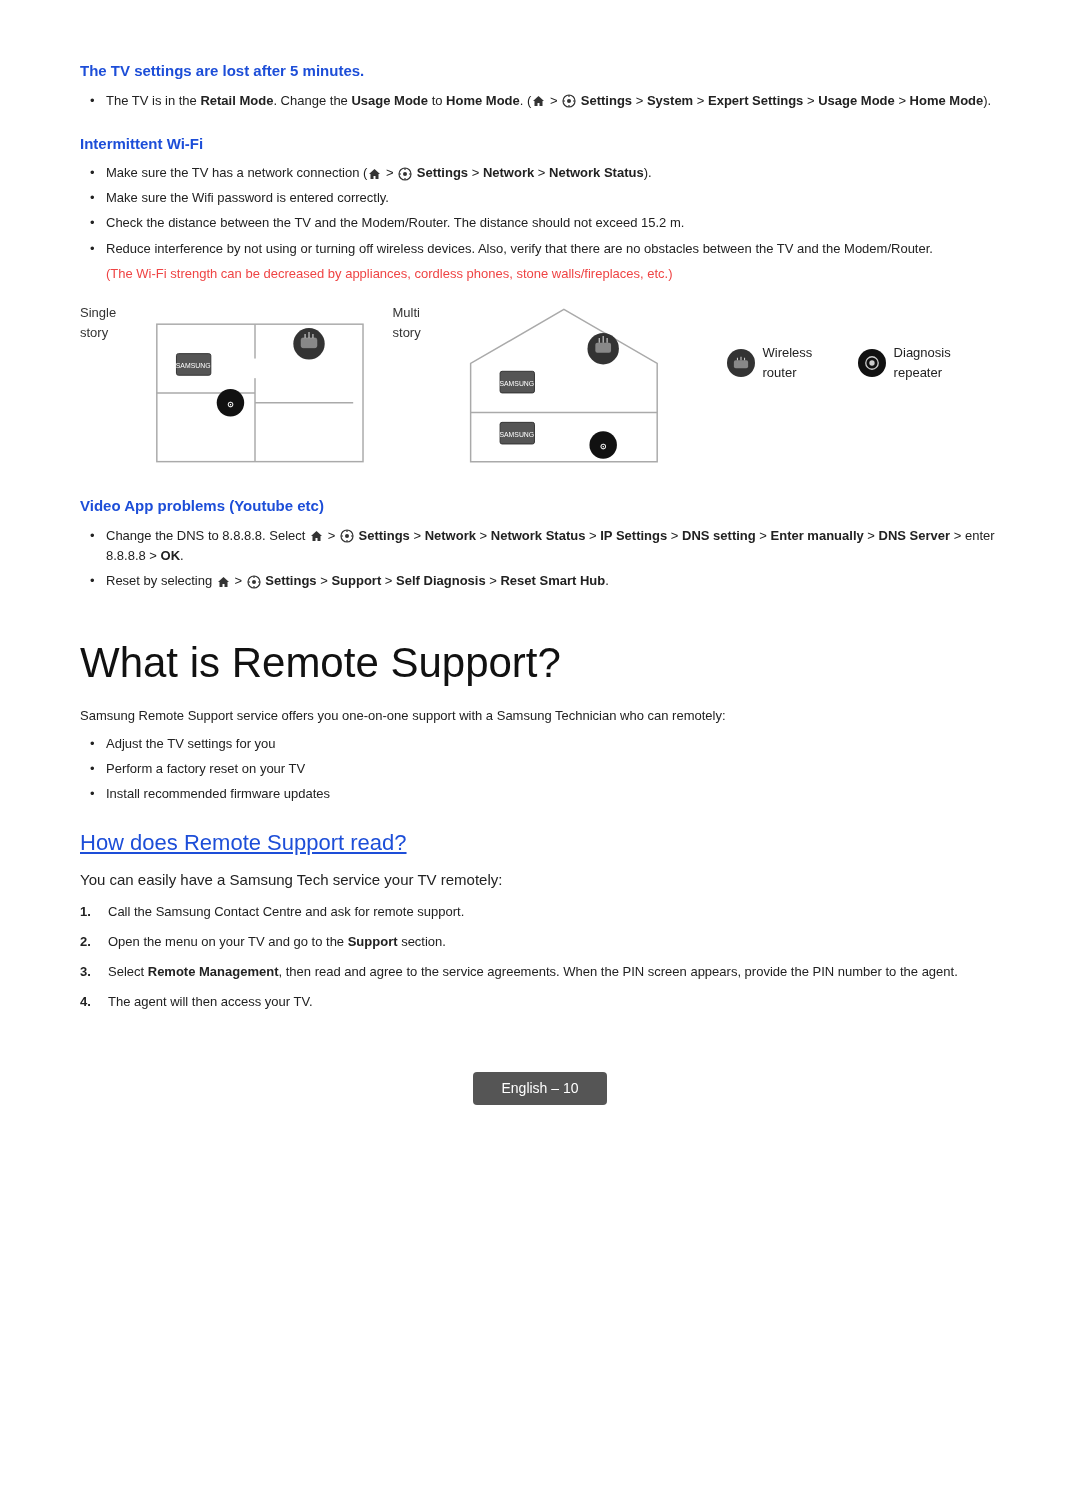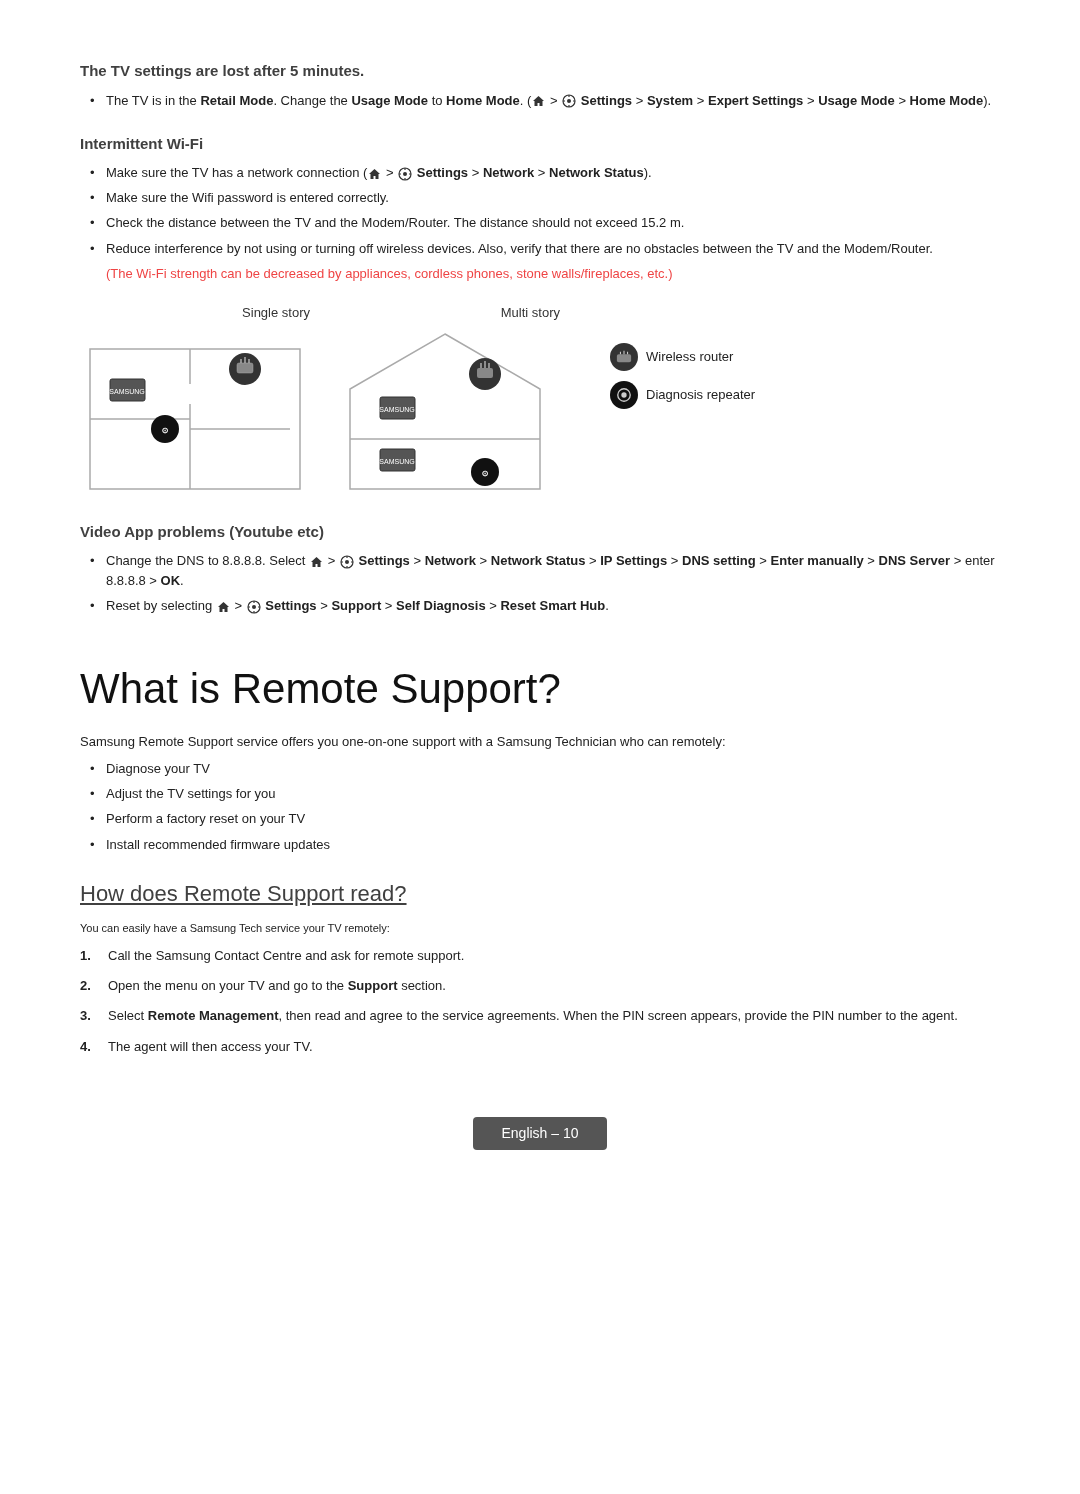--- a/index.html
+++ b/index.html
@@ -13,21 +13,21 @@
       min-height: 1494px;
       padding: 60px 80px 80px 80px;
     }
 
     .section { margin-bottom: 22px; }
 
     h3 {
       font-size: 15px;
       font-weight: 700;
       margin-bottom: 8px;
-      color: #404040;
+      color: #1d4ed8;
     }
 
     h2 {
       font-size: 42px;
       font-weight: 300;
       margin-bottom: 12px;
       color: #111;
       margin-top: 40px;
     }
 
@@ -69,33 +69,32 @@
 
     .diagram-row {
       display: flex;
       align-items: flex-start;
       margin: 20px 0;
       gap: 20px;
     }
 
     .diagram-col {
       display: flex;
-      flex-direction: column;
-      align-items: flex-end;
+      flex-direction: row;
+      align-items: flex-start;
     }
 
     .diagram-label {
       font-size: 13px;
       color: #333;
       margin-bottom: 6px;
     }
 
     .legend {
       display: flex;
-      flex-direction: column;
       gap: 10px;
       justify-content: center;
       margin-left: 30px;
       margin-top: 40px;
     }
 
     .legend-item {
       display: flex;
       align-items: center;
       gap: 8px;
@@ -319,30 +318,29 @@
         </svg>
       <span class="bold">Settings</span> &gt; <span class="bold">Support</span> &gt; <span class="bold">Self Diagnosis</span> &gt; <span class="bold">Reset Smart Hub</span>.
     </li>
   </ul>
 </div>
 
 <div class="section">
   <h2>What is Remote Support?</h2>
   <p style="font-size:13px; margin-bottom:8px;">Samsung Remote Support service offers you one-on-one support with a Samsung Technician who can remotely:</p>
   <ul class="bullet-list">
-    <li>Diagnose your TV</li>
     <li>Adjust the TV settings for you</li>
     <li>Perform a factory reset on your TV</li>
     <li>Install recommended firmware updates</li>
   </ul>
 </div>
 
 <div class="section">
   <h3 class="underline">How does Remote Support read?</h3>
-  <p style="font-size:11px; margin-bottom:10px;">You can easily have a Samsung Tech service your TV remotely:</p>
+  <p style="font-size:15px; margin-bottom:10px;">You can easily have a Samsung Tech service your TV remotely:</p>
   <ol class="numbered-list">
     <li>
       <span>Call the Samsung Contact Centre and ask for remote support.</span>
     </li>
     <li>
       <span>Open the menu on your TV and go to the <span class="bold">Support</span> section.</span>
     </li>
     <li>
       <span>Select <span class="bold">Remote Management</span>, then read and agree to the service agreements. When the PIN screen appears, provide the PIN number to the agent.</span>
     </li>

